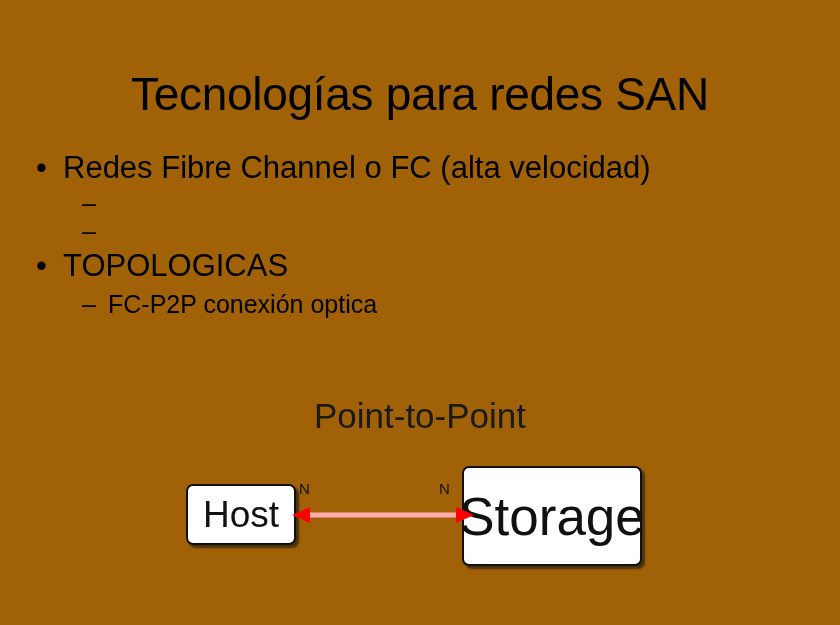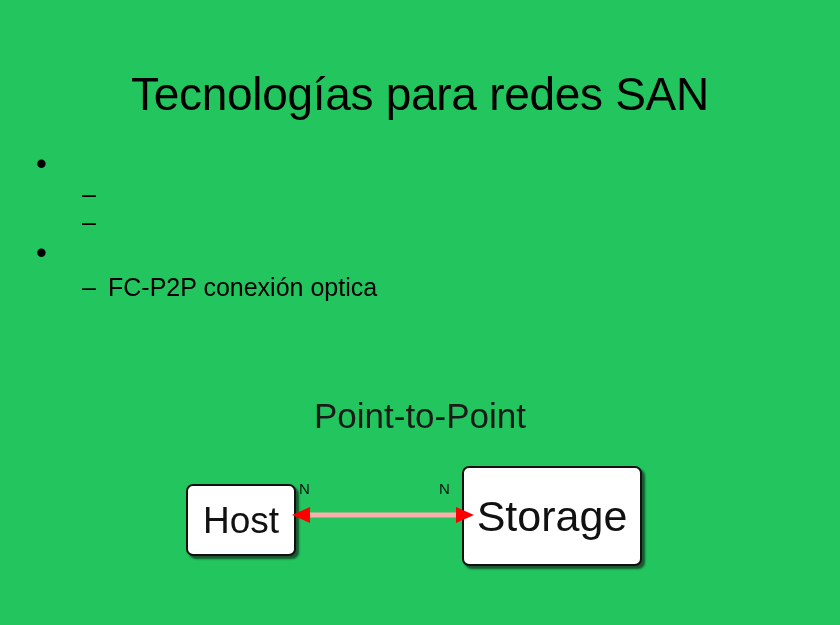--- a/index.html
+++ b/index.html
@@ -12,21 +12,21 @@
     background: #ffffff;
     font-family: "Liberation Sans", sans-serif;
     color: #000000;
     overflow: hidden;
   }
 
   .slide {
     position: relative;
     width: 840px;
     height: 625px;
-    background: #22c55e;
+    background: #a16207;
   }
 
   
   .slide-title {
     position: absolute;
     left: 0;
     top: 38px;
     width: 840px;
     text-align: center;
     font-size: 46px;
@@ -132,37 +132,37 @@
     font-size: 40px;
     color: #111111;
     line-height: 1;
     white-space: nowrap;
   }
 
   .node-host {
     left: 186px;
     top: 484px;
     width: 110px;
-    height: 72px;
+    height: 61px;
     align-items: center;
   }
 
   .node-host .node-label {
     font-size: 37px;
   }
 
   .node-storage {
     left: 462px;
     top: 466px;
     width: 180px;
     height: 100px;
   }
 
   .node-storage .node-label {
-    font-size: 43px;
+    font-size: 53px;
   }
 
   .link-arrow {
     position: absolute;
     left: 288px;
     top: 500px;
     width: 190px;
     height: 30px;
   }
 
@@ -188,32 +188,34 @@
 <body>
 
 <div class="slide">
 
   <h1 class="slide-title">Tecnologías para redes SAN</h1>
 
   <div class="body-list">
 
     <div class="bullet-row level-1">
       <span class="marker">•</span>
+      <span class="bullet-text">Redes Fibre Channel o FC (alta velocidad)</span>
     </div>
 
     <div class="bullet-row level-2">
       <span class="marker">–</span>
     </div>
 
     <div class="bullet-row level-2">
       <span class="marker">–</span>
     </div>
 
     <div class="bullet-row level-1">
       <span class="marker">•</span>
+      <span class="bullet-text">TOPOLOGICAS</span>
     </div>
 
     <div class="bullet-row level-2">
       <span class="marker">–</span>
       <span class="bullet-text">FC-P2P conexión optica</span>
     </div>
 
   </div>
 
   <div class="diagram">

